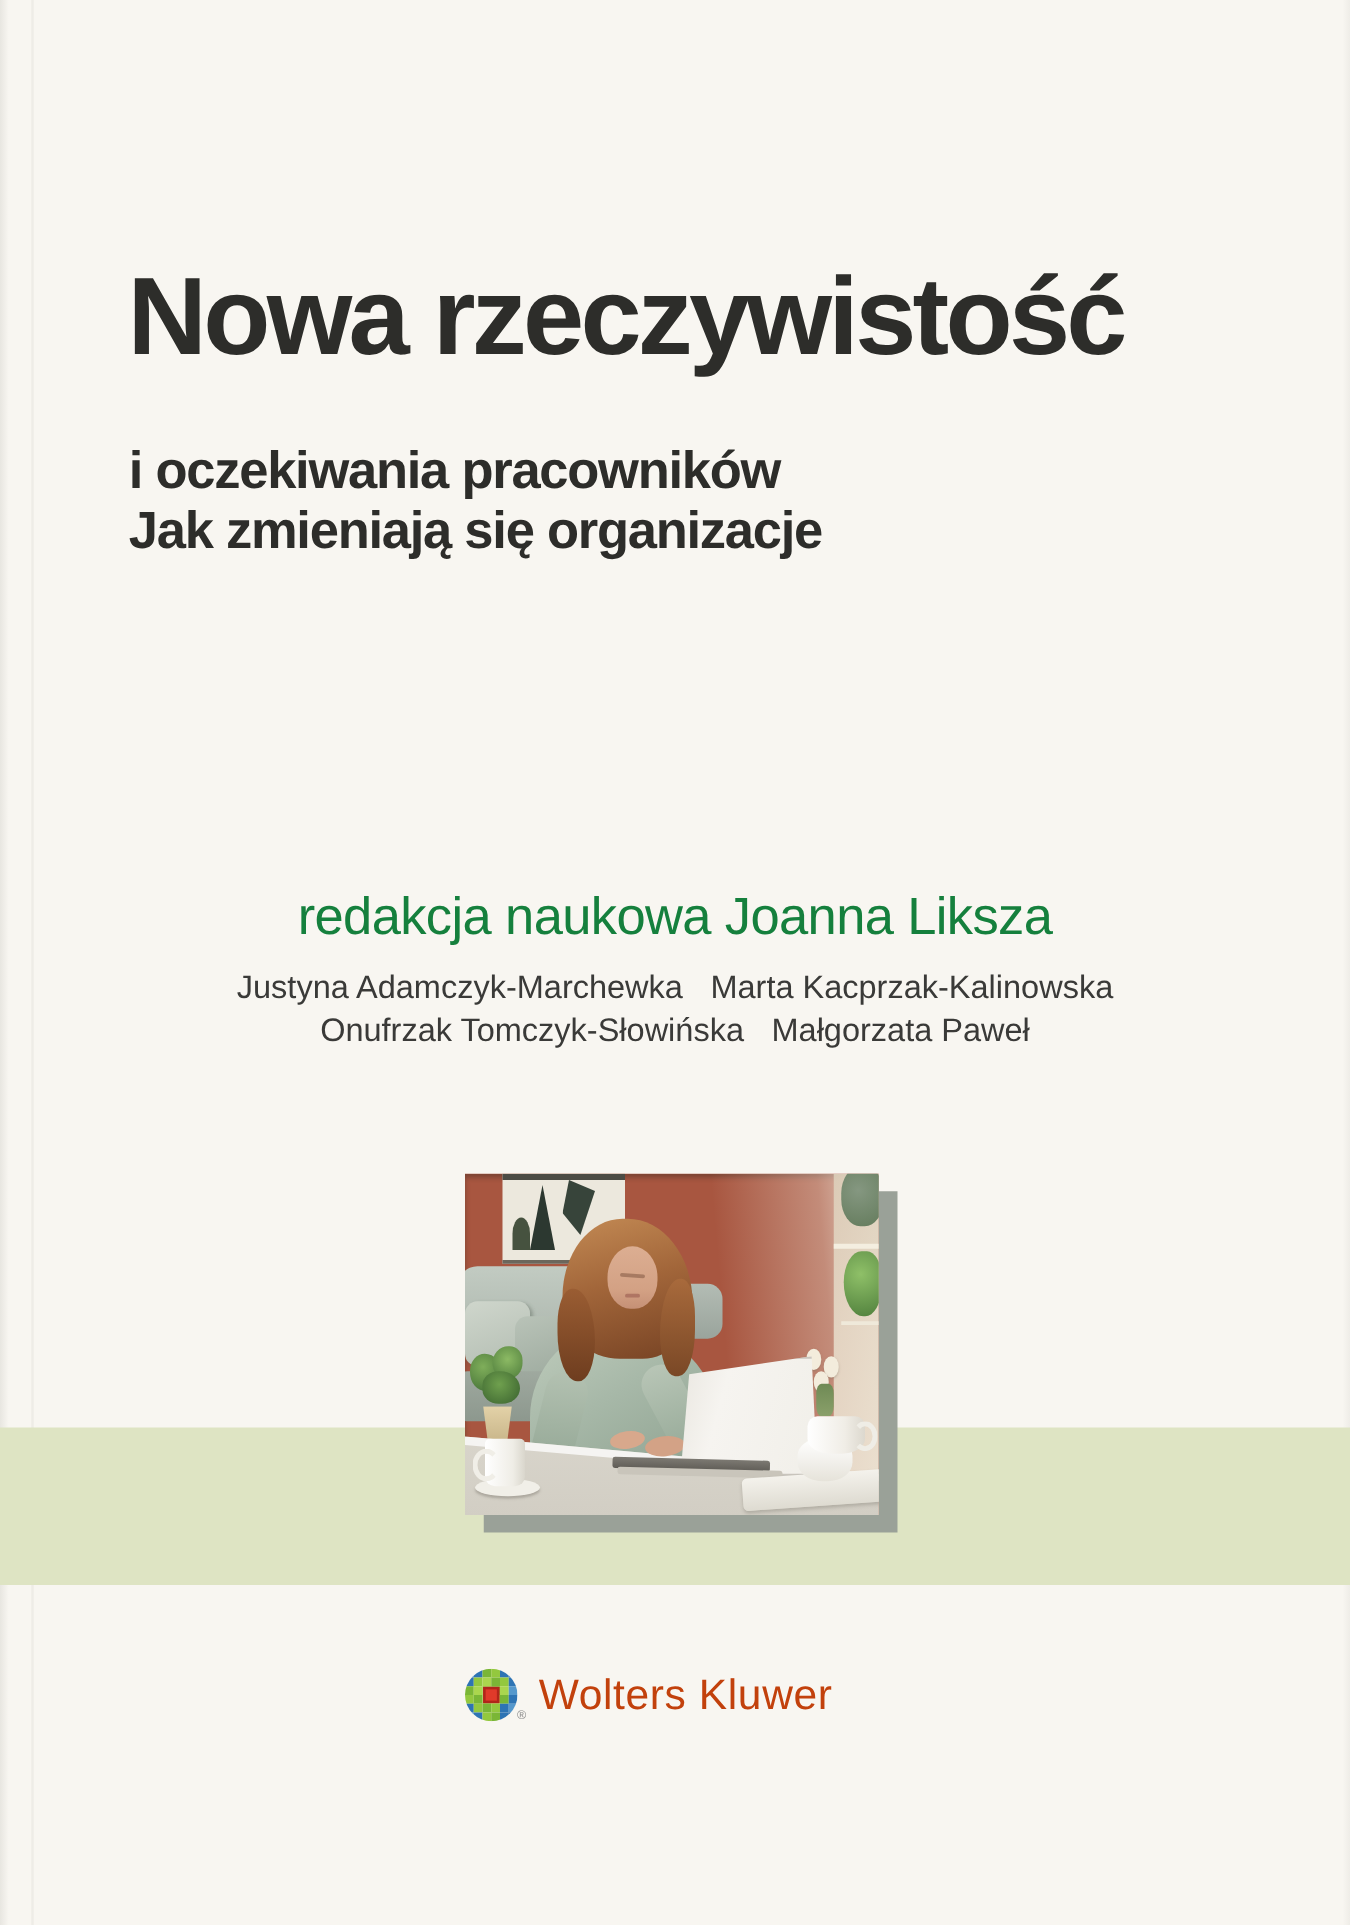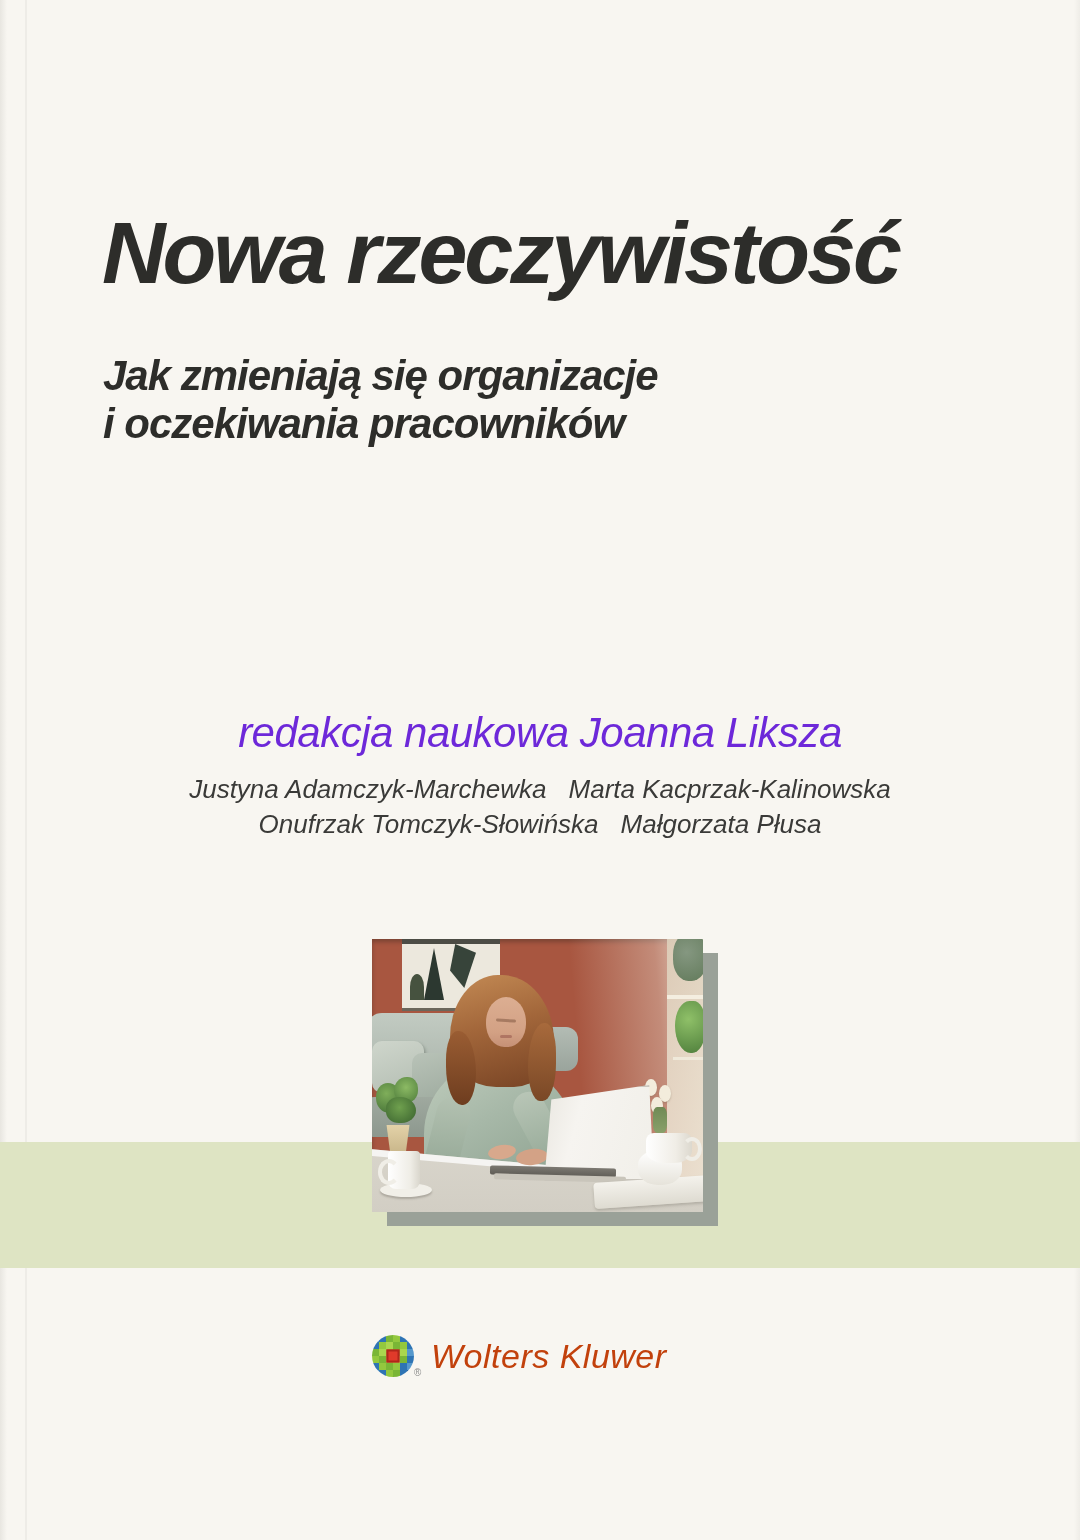--- a/index.html
+++ b/index.html
@@ -189,40 +189,40 @@
   .globe{width:42px;height:42px;border-radius:50%;overflow:hidden;
     display:grid;grid-template-columns:repeat(6,1fr);grid-template-rows:repeat(6,1fr);}
   .globe-red{position:absolute;left:50%;top:50%;width:13px;height:13px;
     transform:translate(-50%,-50%);border:2px solid #b0261a;box-sizing:border-box;}
   .reg-mark{position:absolute;right:-7px;bottom:-1px;font-size:10px;color:#8d8d8d;}
   .wordmark{font-size:34px;color:#6f6f6f;letter-spacing:0.5px;white-space:nowrap;}
 </style>
 </head>
 <body>
 
-<div id="cover" style="background: rgb(248, 246, 241); font-style: italic;">
+<div id="cover" style="background: rgb(248, 246, 241);">
 
   <div class="edge-shade-left"></div>
   <div class="edge-shade-right"></div>
   <div class="scan-line"></div>
 
   <div class="accent-band" style="background: rgb(222, 228, 195);"></div>
 
   <h1 class="book-title" style="color: rgb(45, 45, 42);">Nowa rzeczywistość</h1>
 
   <div class="subtitle" style="color: rgb(45, 45, 42);">
+    <div>i oczekiwania pracowników</div>
     <div>Jak zmieniają się organizacje</div>
-    <div>i oczekiwania pracowników</div>
   </div>
 
-  <div class="editor-line" style="color: #6d28d9;">redakcja naukowa Joanna Liksza</div>
+  <div class="editor-line" style="color: #15803d;">redakcja naukowa Joanna Liksza</div>
 
   <div class="authors" style="color: rgb(58, 58, 56);">
       <div class="author-line"><span class="author-name">Justyna Adamczyk-Marchewka</span><span class="author-name">Marta Kacprzak-Kalinowska</span></div>
-      <div class="author-line"><span class="author-name">Onufrzak Tomczyk-Słowińska</span><span class="author-name">Małgorzata Płusa</span></div>
+      <div class="author-line"><span class="author-name">Onufrzak Tomczyk-Słowińska</span><span class="author-name">Małgorzata Paweł</span></div>
     </div>
 
   <div class="photo-shadow" style="background: rgb(154, 161, 152);"></div>
 
   <div class="photo" aria-label="Woman with long auburn hair in a sage-green sweater typing on a white laptop at a light table, brick wall, framed plant picture, grey sofa, potted plant and coffee cups around her">
     <div class="ph-wall"></div>
     <div class="ph-light"></div>
     <div class="ph-shelf"></div>
     <div class="ph-shelf-line"></div>
     <div class="ph-shelf-line2"></div>

